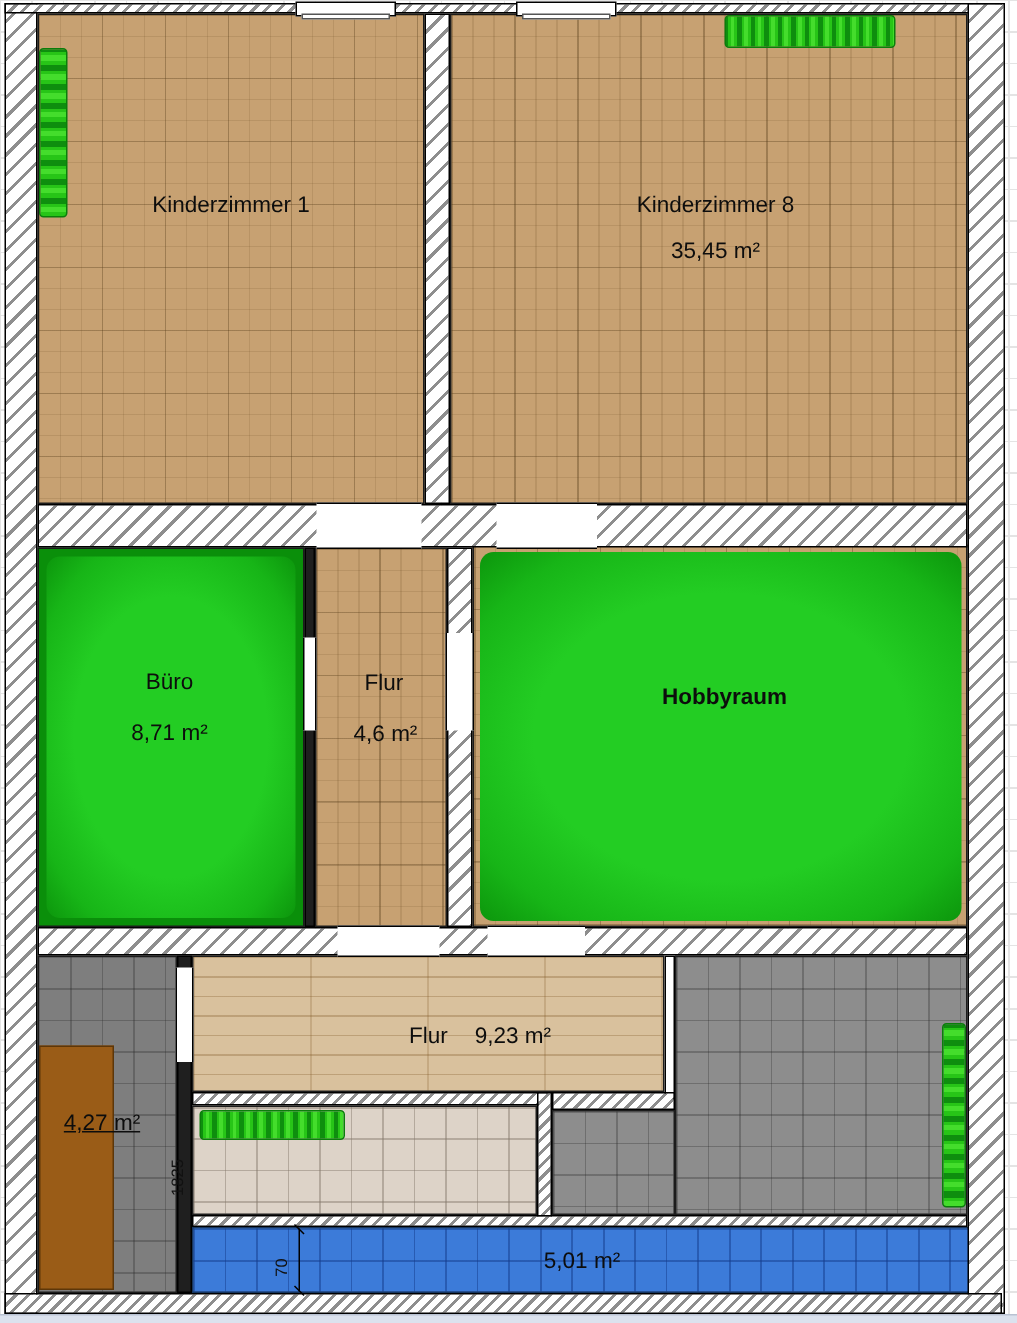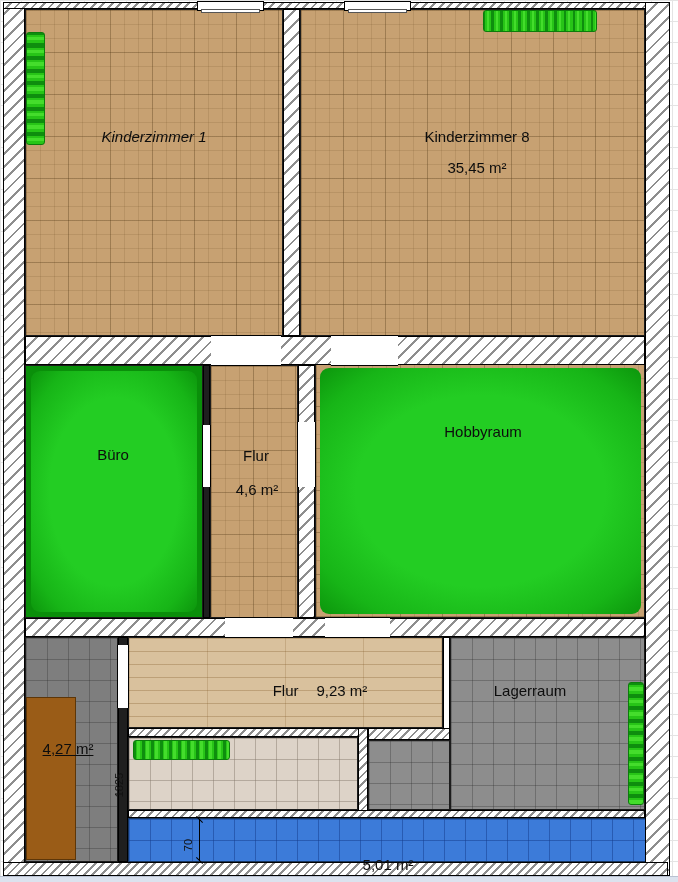--- a/index.html
+++ b/index.html
@@ -147,43 +147,43 @@
   <div class="abs opening-h" style="left:225px;top:617px;width:68px;height:21px;"></div>
   <div class="abs opening-h" style="left:325px;top:617px;width:65px;height:21px;"></div>
   <div class="abs opening-v" style="left:117px;top:645px;width:12px;height:63px;"></div>
 
   <div class="abs radiator v" style="left:26px;top:32px;width:19px;height:113px;"></div>
   <div class="abs radiator h" style="left:483px;top:10px;width:114px;height:22px;"></div>
   <div class="abs radiator h" style="left:133px;top:740px;width:97px;height:20px;"></div>
   <div class="abs radiator v" style="left:628px;top:682px;width:16px;height:123px;"></div>
   <div class="abs brownbox" style="left:26px;top:697px;width:50px;height:163px;"></div>
 
-  <div class="abs rlabel" style="left:54px;top:128px;width:200px;font-style:italic;">Kinderzimmer 1</div>
+  <div class="abs rlabel" style="left:54px;top:128px;width:200px;">Kinderzimmer 1</div>
 
   <div class="abs rlabel" style="left:377px;top:128px;width:200px;">Kinderzimmer 8</div>
   <div class="abs rlabel" style="left:377px;top:159px;width:200px;">35,45 m²</div>
 
   <div class="abs rlabel" style="left:33px;top:446px;width:160px;">Büro</div>
+  <div class="abs rlabel" style="left:33px;top:480px;width:160px;">8,71 m²</div>
 
   <div class="abs rlabel" style="left:206px;top:447px;width:100px;">Flur</div>
   <div class="abs rlabel" style="left:207px;top:481px;width:100px;">4,6 m²</div>
 
-  <div class="abs rlabel" style="left:383px;top:423px;width:200px;">Hobbyraum</div>
+  <div class="abs rlabel" style="left:383px;top:456px;width:200px;font-weight:bold;">Hobbyraum</div>
 
   <div class="abs rlabel row" style="left:220px;top:682px;width:200px;">
     <span>Flur</span>
     <span>9,23 m²</span>
   </div>
 
-  <div class="abs rlabel" style="left:430px;top:682px;width:200px;">Lagerraum</div>
 
   <div class="abs rlabel" style="left:8px;top:740px;width:120px;text-decoration:underline;">4,27 m²</div>
 
 
-  <div class="abs rlabel" style="left:288px;top:832px;width:200px;margin-top:24px;">5,01 m²</div>
+  <div class="abs rlabel" style="left:288px;top:832px;width:200px;">5,01 m²</div>
 
   <div class="abs dimline" style="left:199px;top:819px;width:1px;height:42px;"></div>
   <div class="abs tick" style="left:195px;top:819px;"></div>
   <div class="abs tick" style="left:195px;top:860px;"></div>
   <div class="abs dim" style="left:176px;top:838px;width:26px;height:14px;">70</div>
 
   <div class="abs dim" style="left:103px;top:778px;width:34px;height:14px;">1825</div>
 
   <div class="abs statusbar" style="left:0;top:876px;width:678px;height:6px;"></div>
 

